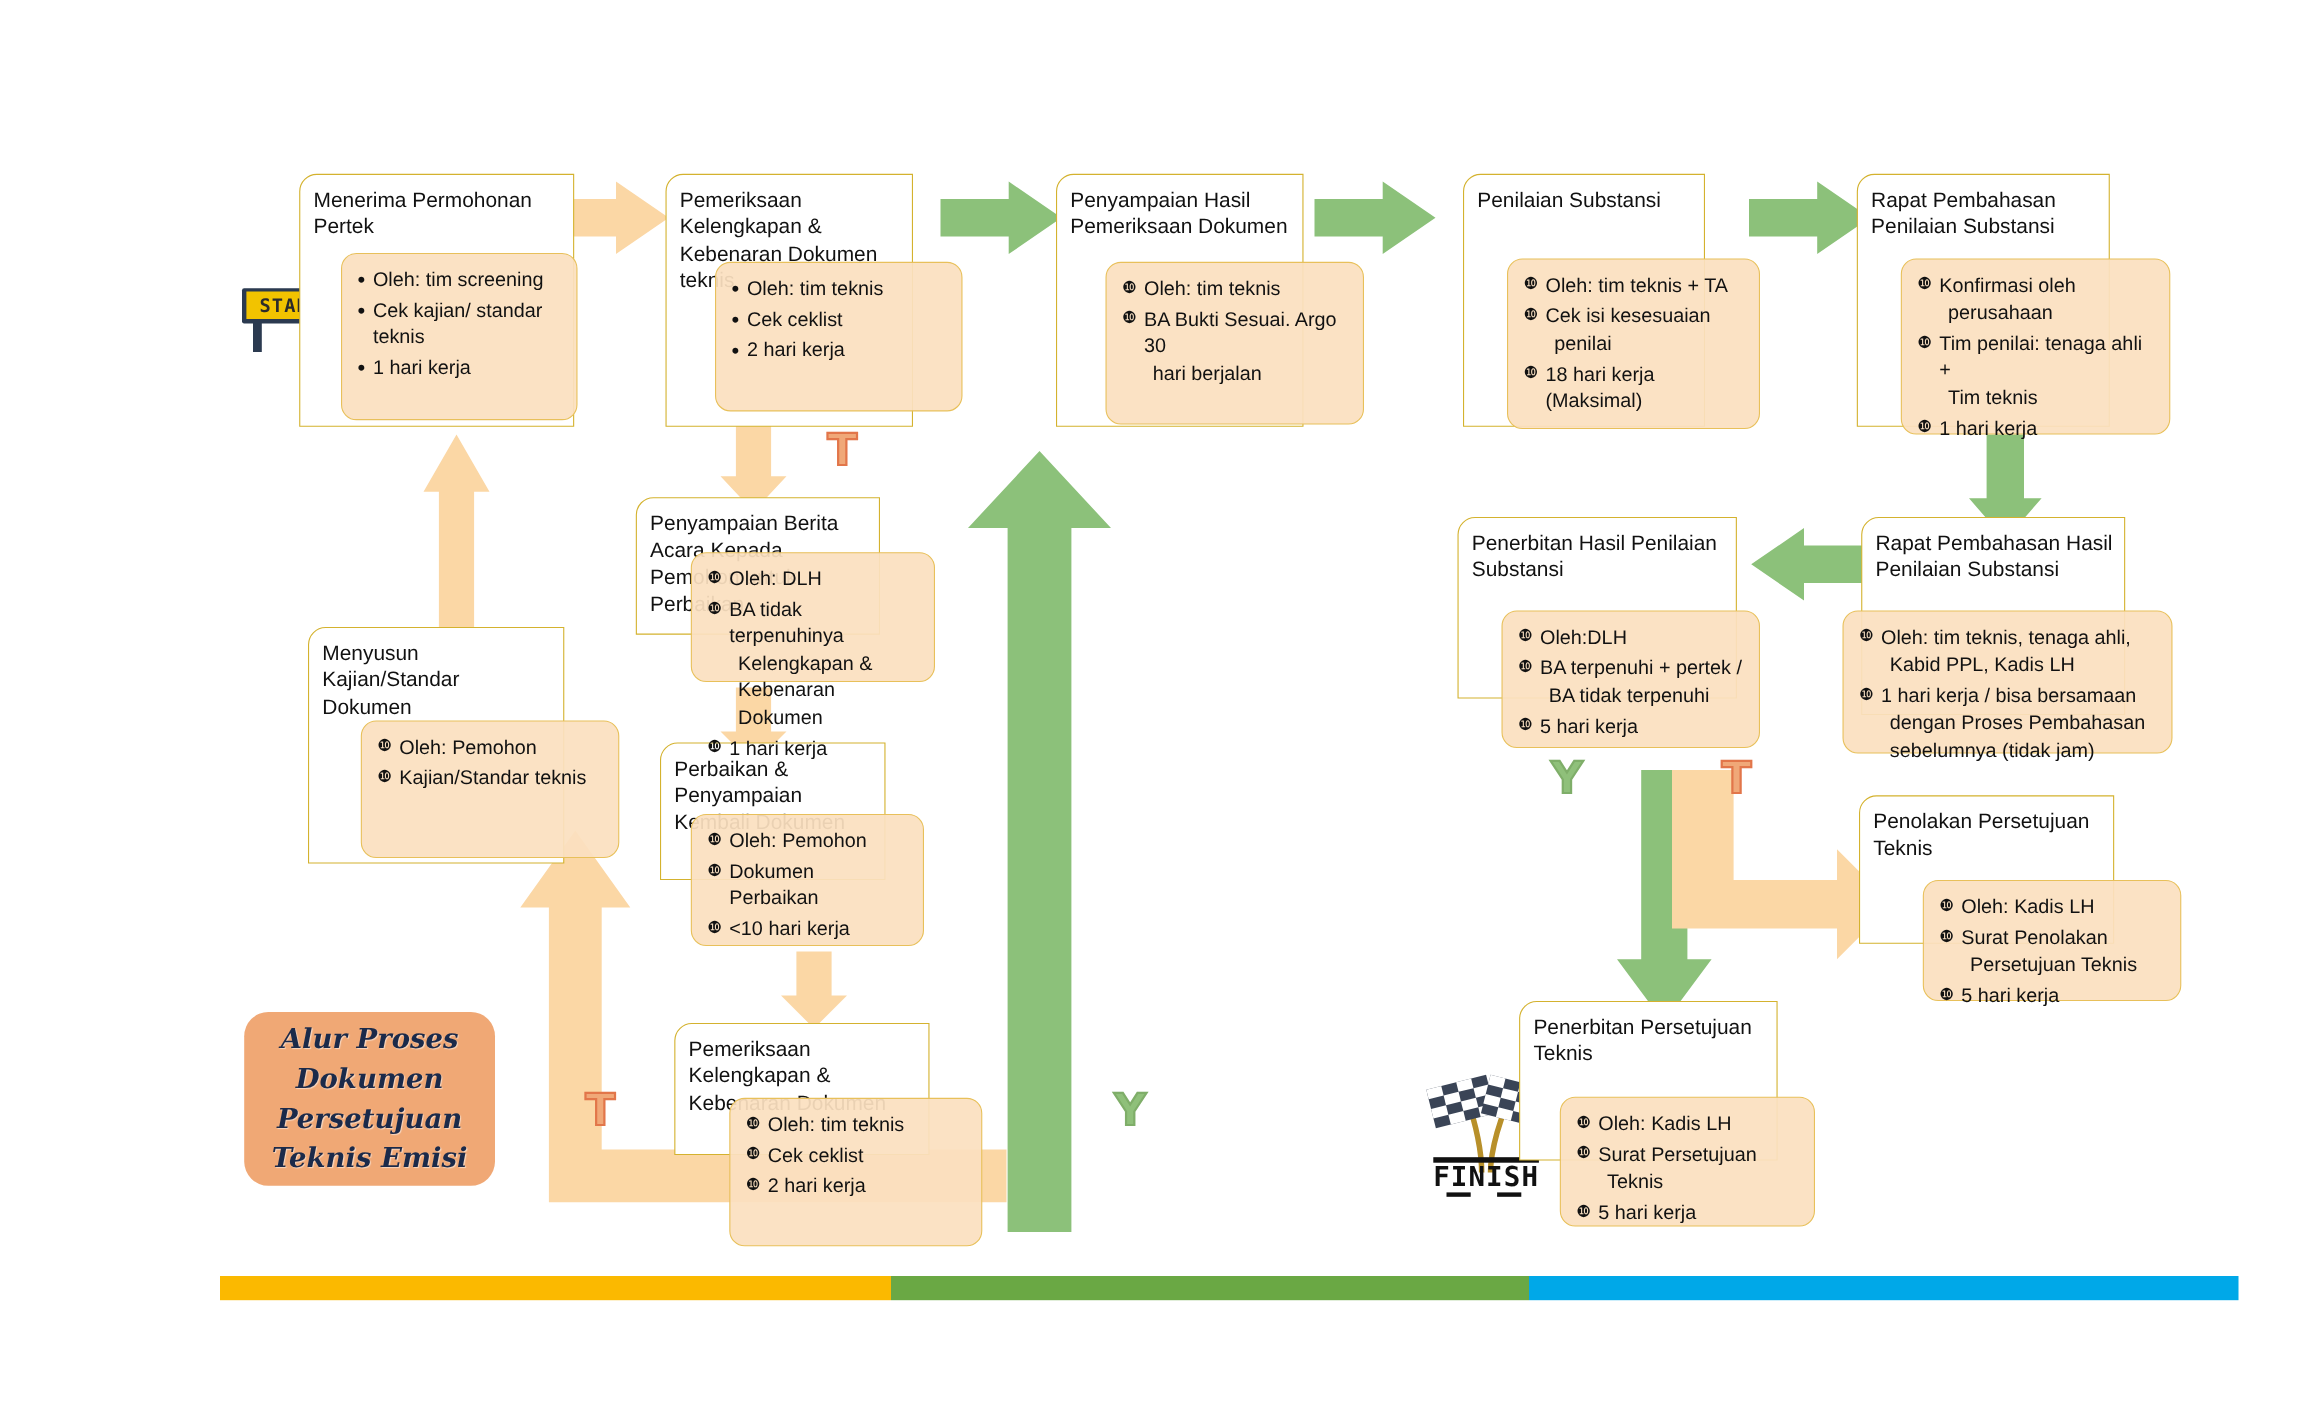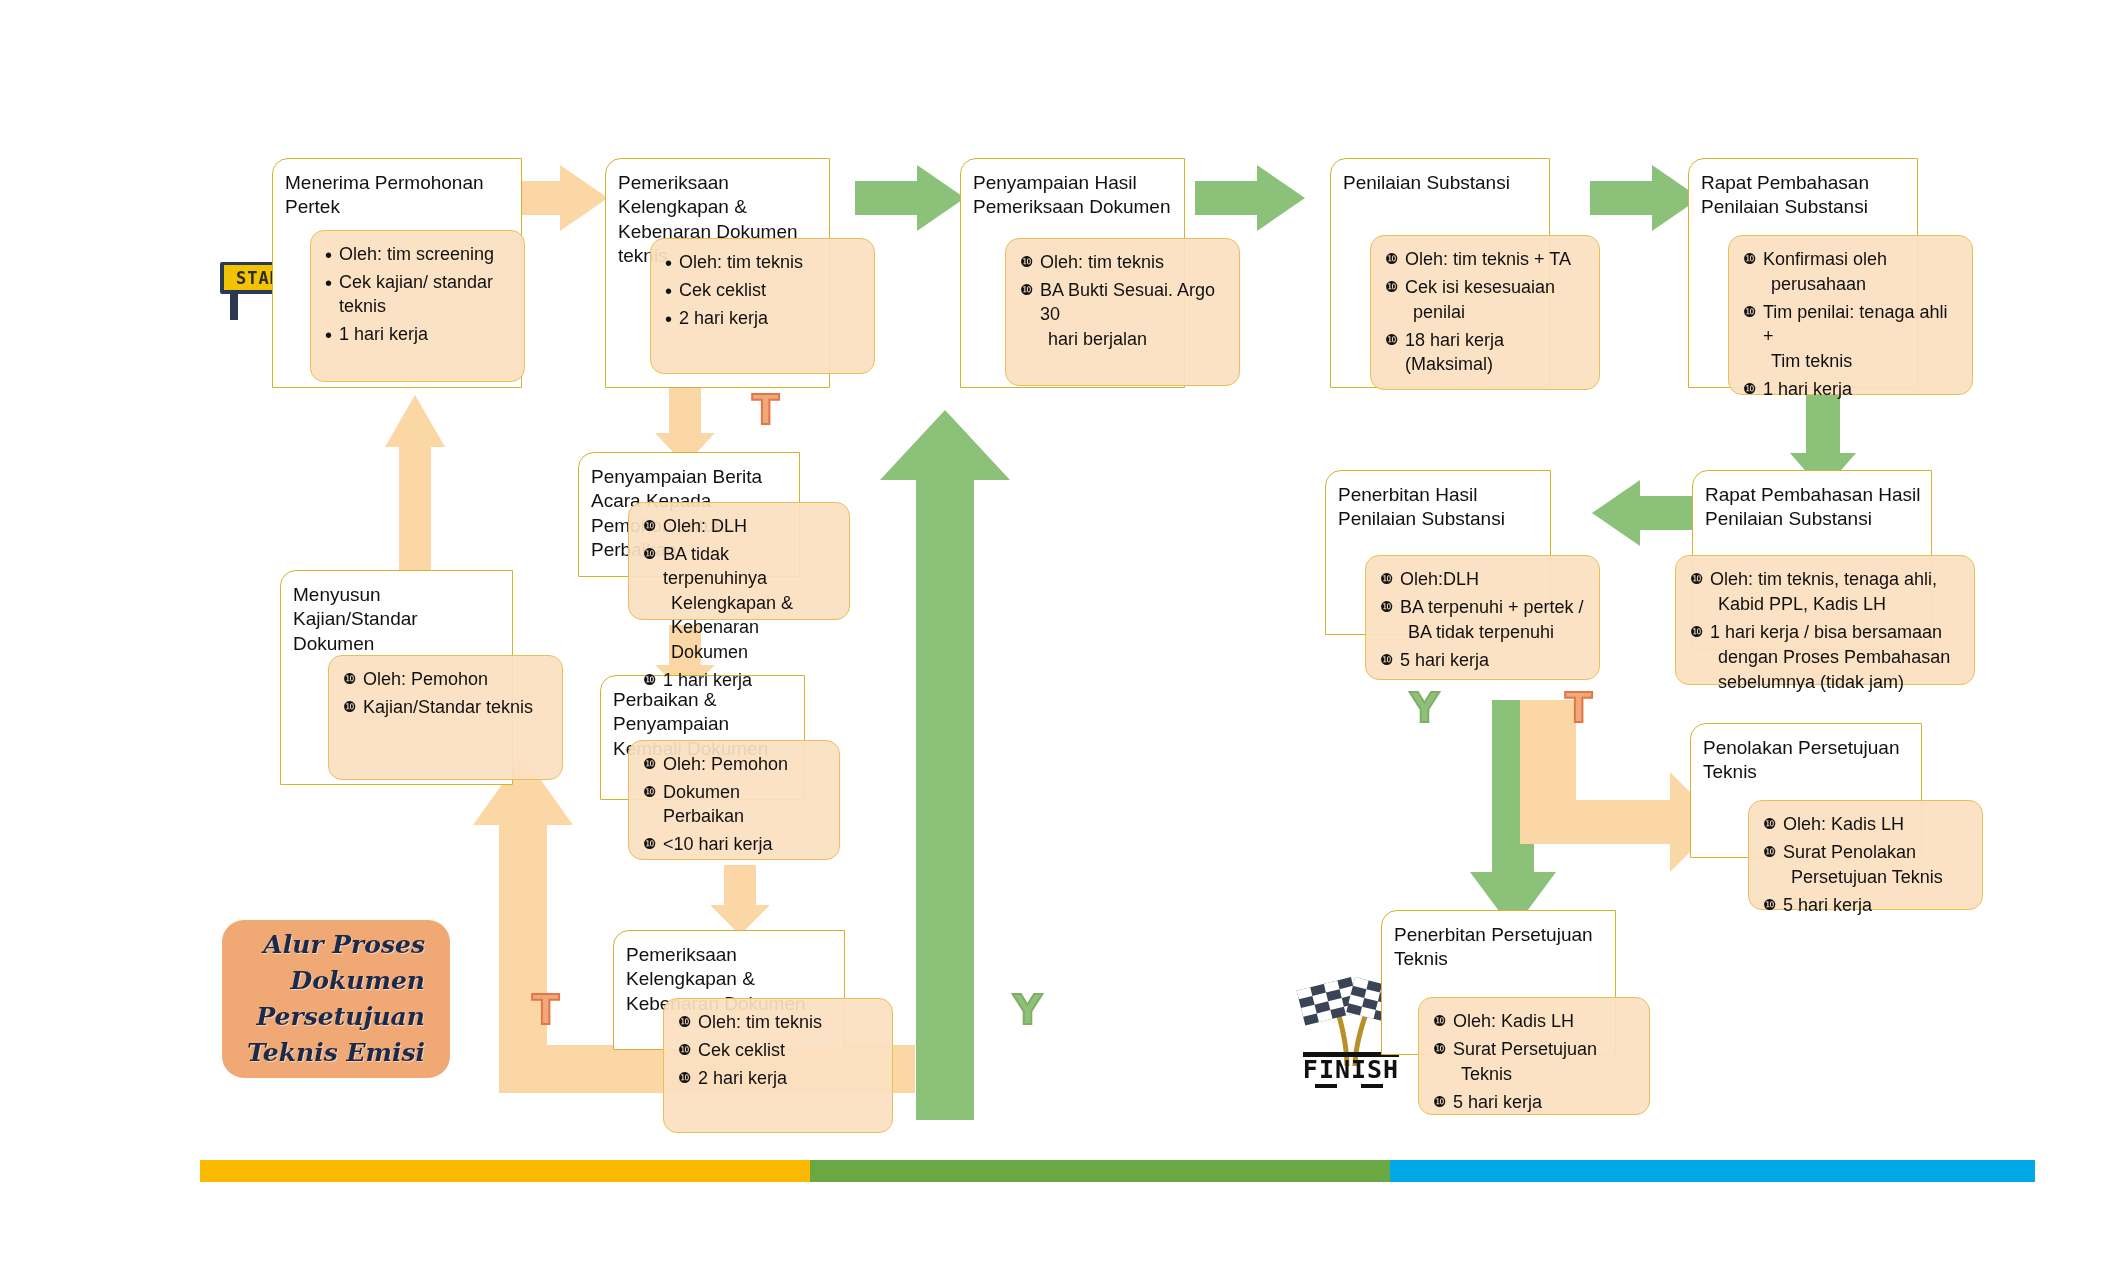--- a/index.html
+++ b/index.html
@@ -35,21 +35,21 @@
 
   
   .yt{position:absolute;font-weight:bold;font-size:40px;line-height:1;
       font-family:"DejaVu Sans",sans-serif;}
   .yt.y{color:#8fc07a;-webkit-text-stroke:2px #7fae69;}
   .yt.t{color:#f0a878;-webkit-text-stroke:2px #e2764a;}
 
   
   .badge{position:absolute;background:#f0a875;border-radius:22px;
          display:flex;align-items:center;justify-content:center;
-         text-align:right;color:#1b2a4a;font-size:25px;line-height:1.45;
+         text-align:center;color:#1b2a4a;font-size:25px;line-height:1.45;
          font-family:"DejaVu Serif",serif;font-style:italic;font-weight:bold;
          text-shadow:1px 1px 1px rgba(255,255,255,.55);}
 
   
   .startsign{position:absolute;}
   
   .finish{position:absolute;}
 
   
   .ribbon{position:absolute;display:flex;}
@@ -274,21 +274,21 @@
         <li><span class="bt">❿</span><span>Oleh: tim teknis, tenaga ahli,</span></li>
         <li class="cont"><span>Kabid PPL, Kadis LH</span></li>
         <li><span class="bt">❿</span><span>1 hari kerja / bisa bersamaan</span></li>
         <li class="cont"><span>dengan Proses Pembahasan</span></li>
         <li class="cont"><span>sebelumnya (tidak jam)</span></li>
       </ul>
     </div>
   </div>
 
   <div class="node">
-    <div class="title" style="left:1325px;top:470px;width:226px;height:165px;">Penerbitan Hasil Penilaian Substansi</div>
+    <div class="title" style="left:1325px;top:470px;width:254px;height:165px;">Penerbitan Hasil Penilaian Substansi</div>
     <div class="detail translucent" style="left:1365px;top:555px;width:235px;height:125px;">
       <ul>
         <li><span class="bt">❿</span><span>Oleh:DLH</span></li>
         <li><span class="bt">❿</span><span>BA terpenuhi + pertek /</span></li>
         <li class="cont"><span>BA tidak terpenuhi</span></li>
         <li><span class="bt">❿</span><span>5 hari kerja</span></li>
       </ul>
     </div>
   </div>
 

